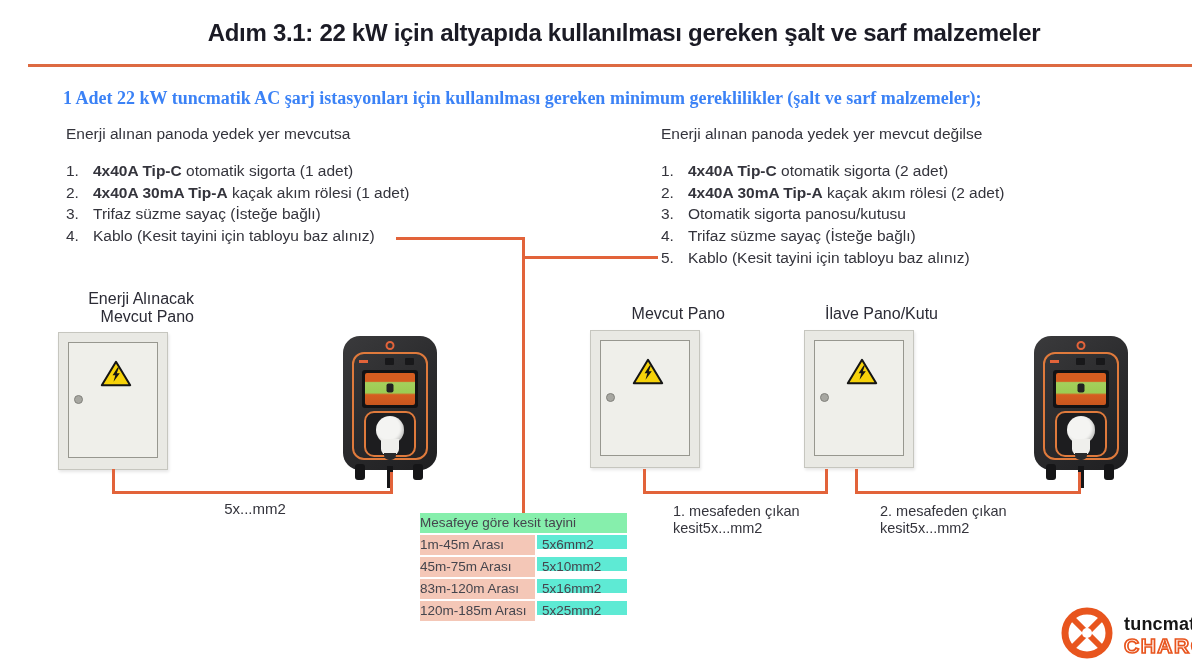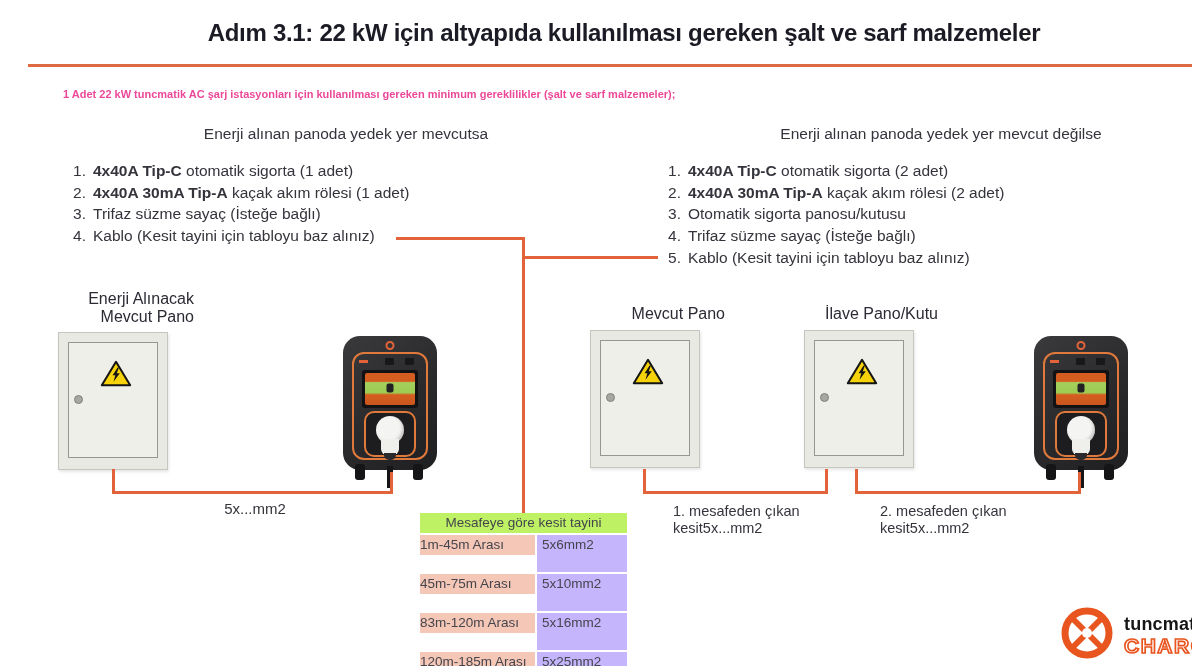--- a/index.html
+++ b/index.html
@@ -4,24 +4,24 @@
 <style>
   * { margin:0; padding:0; box-sizing:border-box; }
   html,body { background:#ffffff; }
   body { font-family:"Liberation Sans", sans-serif; }
   .canvas { position:relative; width:1192px; height:666px; background:#ffffff; overflow:hidden;margin-left:28px; }
 
   
   .title { position:absolute; left:0; top:19px; width:1192px; text-align:center;
            font-size:24px; font-weight:bold; color:#1b1b25; letter-spacing:-0.3px; }
   .rule  { position:absolute; left:0; top:64px; width:1192px; height:3px; background:#DD6A41; }
-  .subtitle { position:absolute; left:35px; top:88px; font-size:11px; font-weight:bold; color:#ec4899; }
-
-  
-  .col { position:absolute; width:560px;text-align:center; }
+  .subtitle { position:absolute; left:35px; top:88px; font-size:18px; font-weight:bold; color:#3b82f6;font-family:Liberation Serif, serif; }
+
+  
+  .col { position:absolute; width:560px; }
   .col-left  { left:38px;  top:125px; }
   .col-right { left:633px; top:125px; }
   .col-head { font-size:15.5px; color:#34343c; margin-bottom:17px; }
   .list { margin-top:4px; }
   .li { display:flex; font-size:15.5px; color:#34343c; line-height:21.7px; }
   .li .num { flex:0 0 27px; }
   .li b { font-weight:bold; }
 
   
   .oline { position:absolute; background:#E2633A; }
@@ -65,23 +65,23 @@
   .ch-stub-r { position:absolute; left:70px; bottom:-10px; width:10px; height:16px; background:#151517; border-radius:3px; }
   .ch-cable  { position:absolute; left:44px; bottom:-18px; width:6px; height:22px; background:#151517; }
 
   
   .cable { position:absolute; background:#E2633A; }
   .clabel { position:absolute; font-size:14.5px; color:#34343c; line-height:17px; }
 
   
   .ktable { position:absolute; left:392px; top:513px; width:207px; font-size:13.5px; color:#45454d; }
   .ktable .krow { display:flex; margin-bottom:2px; }
-  .ktable .khead { background:#bef264; height:20px; line-height:20px; text-align:center; margin-bottom:2px; }
+  .ktable .khead { background:#86efac; height:20px; line-height:20px; margin-bottom:2px; }
   .ktable .kc1 { width:115px; background:#F4C7B7; height:20px; line-height:20px; margin-right:2px; }
-  .ktable .kc2 { flex:1; background:#c4b5fd; height:37px; line-height:20px; padding-left:5px; }
+  .ktable .kc2 { flex:1; background:#5eead4; height:14px; line-height:20px; padding-left:5px; }
 
   
   .note { position:absolute; left:5px; top:616px; width:695px; font-size:13.8px; font-weight:bold;
           color:#24242c; line-height:16px; }
   .brand { position:absolute; left:1030px; top:604px; display:flex; align-items:center; }
   .brand-text { margin-left:8px; }
   .brand-name { font-size:18px; font-weight:bold; color:#161616; letter-spacing:0.2px; }
   .brand-sub  { font-size:21px; font-weight:bold; color:#ffffff; letter-spacing:1.5px;
                 -webkit-text-stroke:1.7px #E8551E; line-height:22px; }
 </style>

